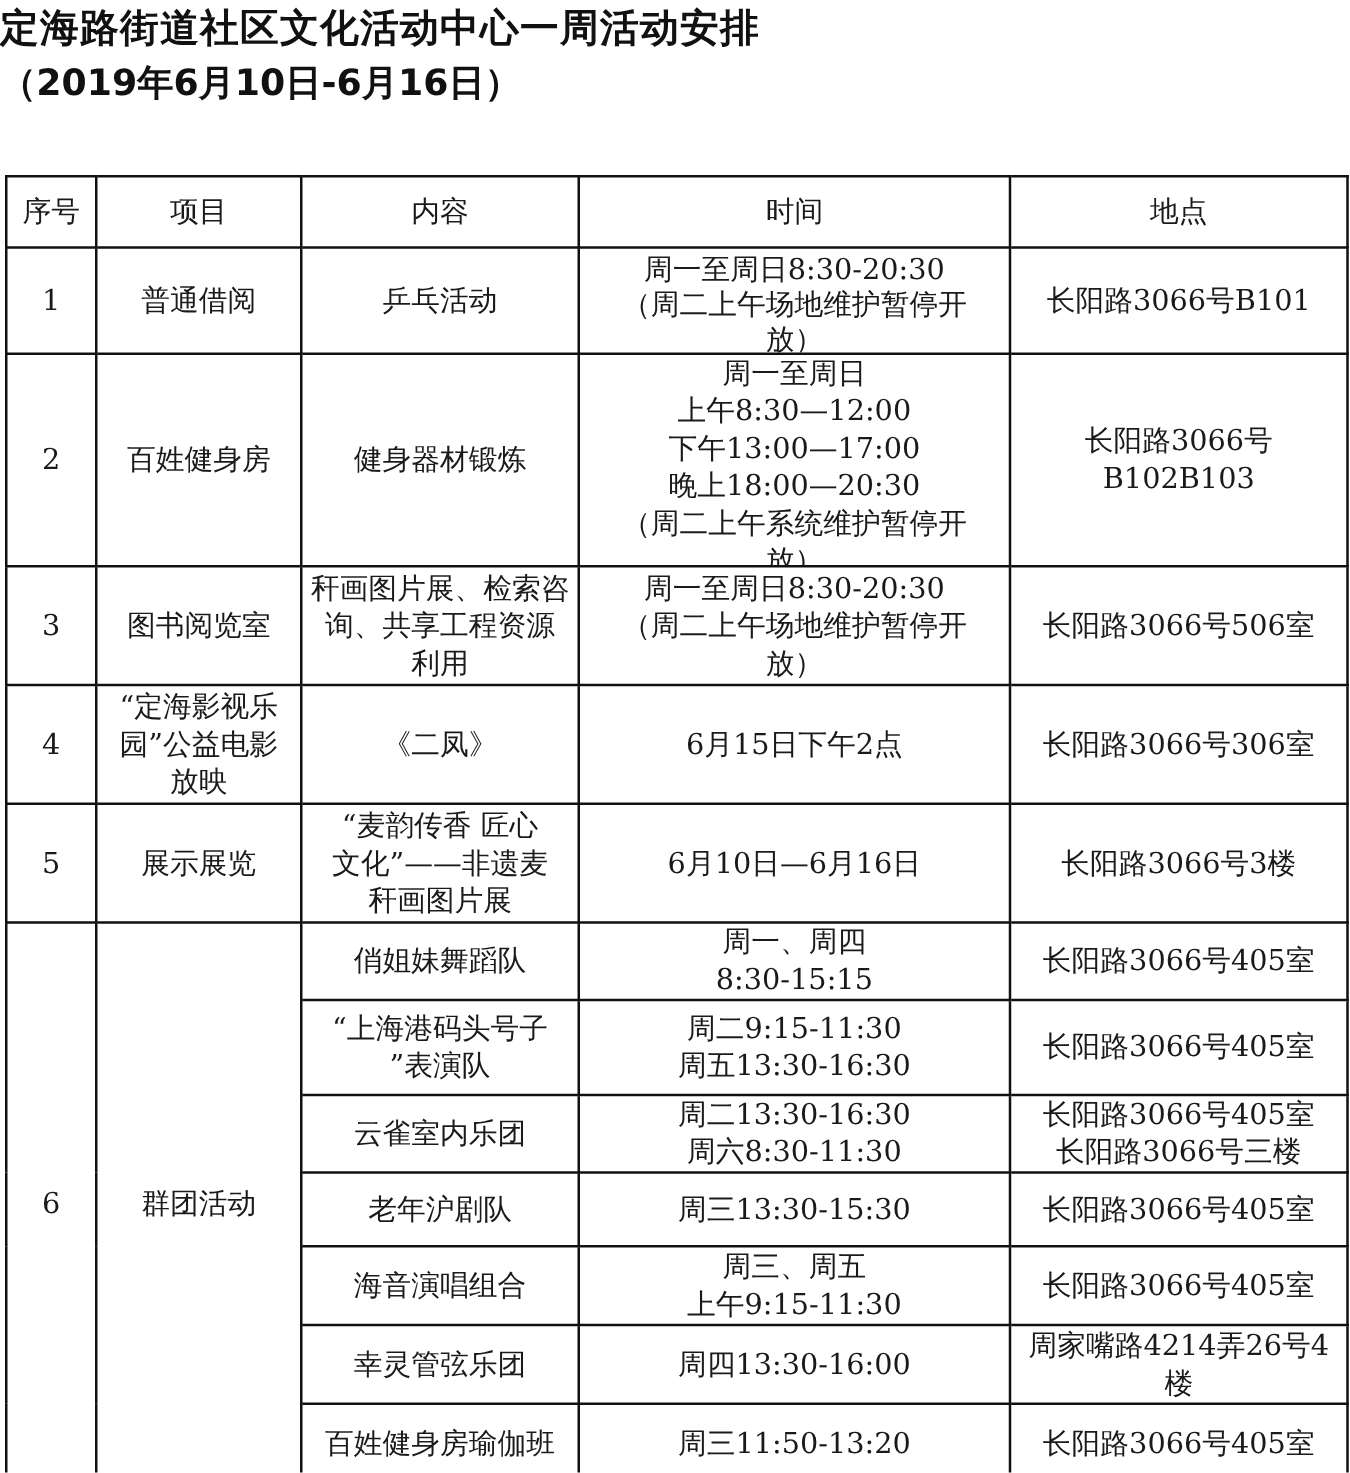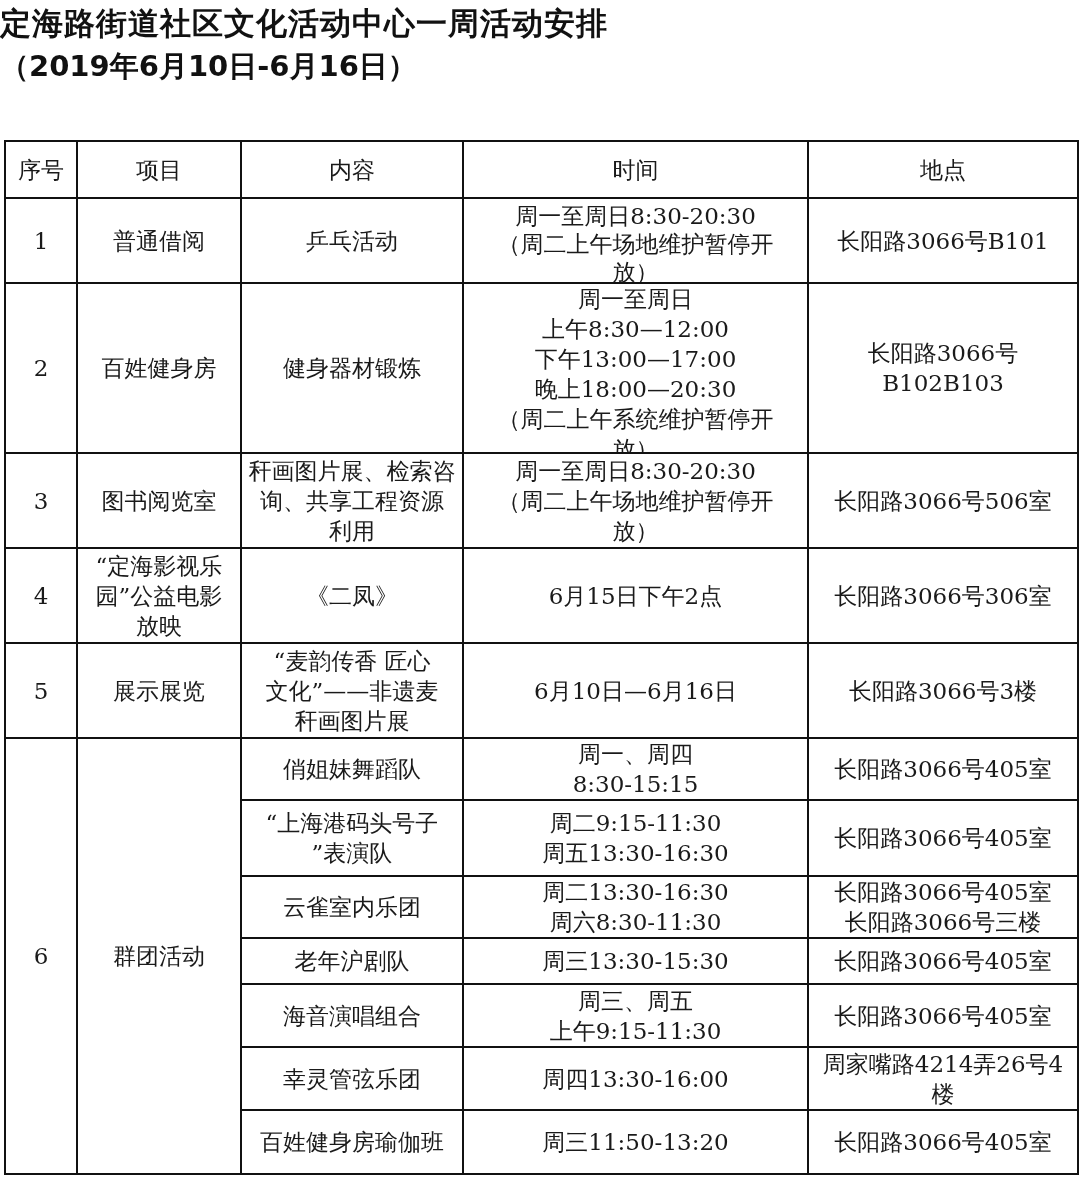--- a/index.html
+++ b/index.html
@@ -159,21 +159,21 @@
         </td>
     <td class="lines">
           <span>周二13:30-16:30</span>
           <span>周六8:30-11:30</span>
         </td>
     <td class="lines">
           <span>长阳路3066号405室</span>
           <span>长阳路3066号三楼</span>
         </td>
   </tr>
-  <tr style="height:46px">
+  <tr style="height:59px">
     <td class="lines">
           <span>老年沪剧队</span>
         </td>
     <td class="lines">
           <span>周三13:30-15:30</span>
         </td>
     <td class="lines">
           <span>长阳路3066号405室</span>
         </td>
   </tr>

